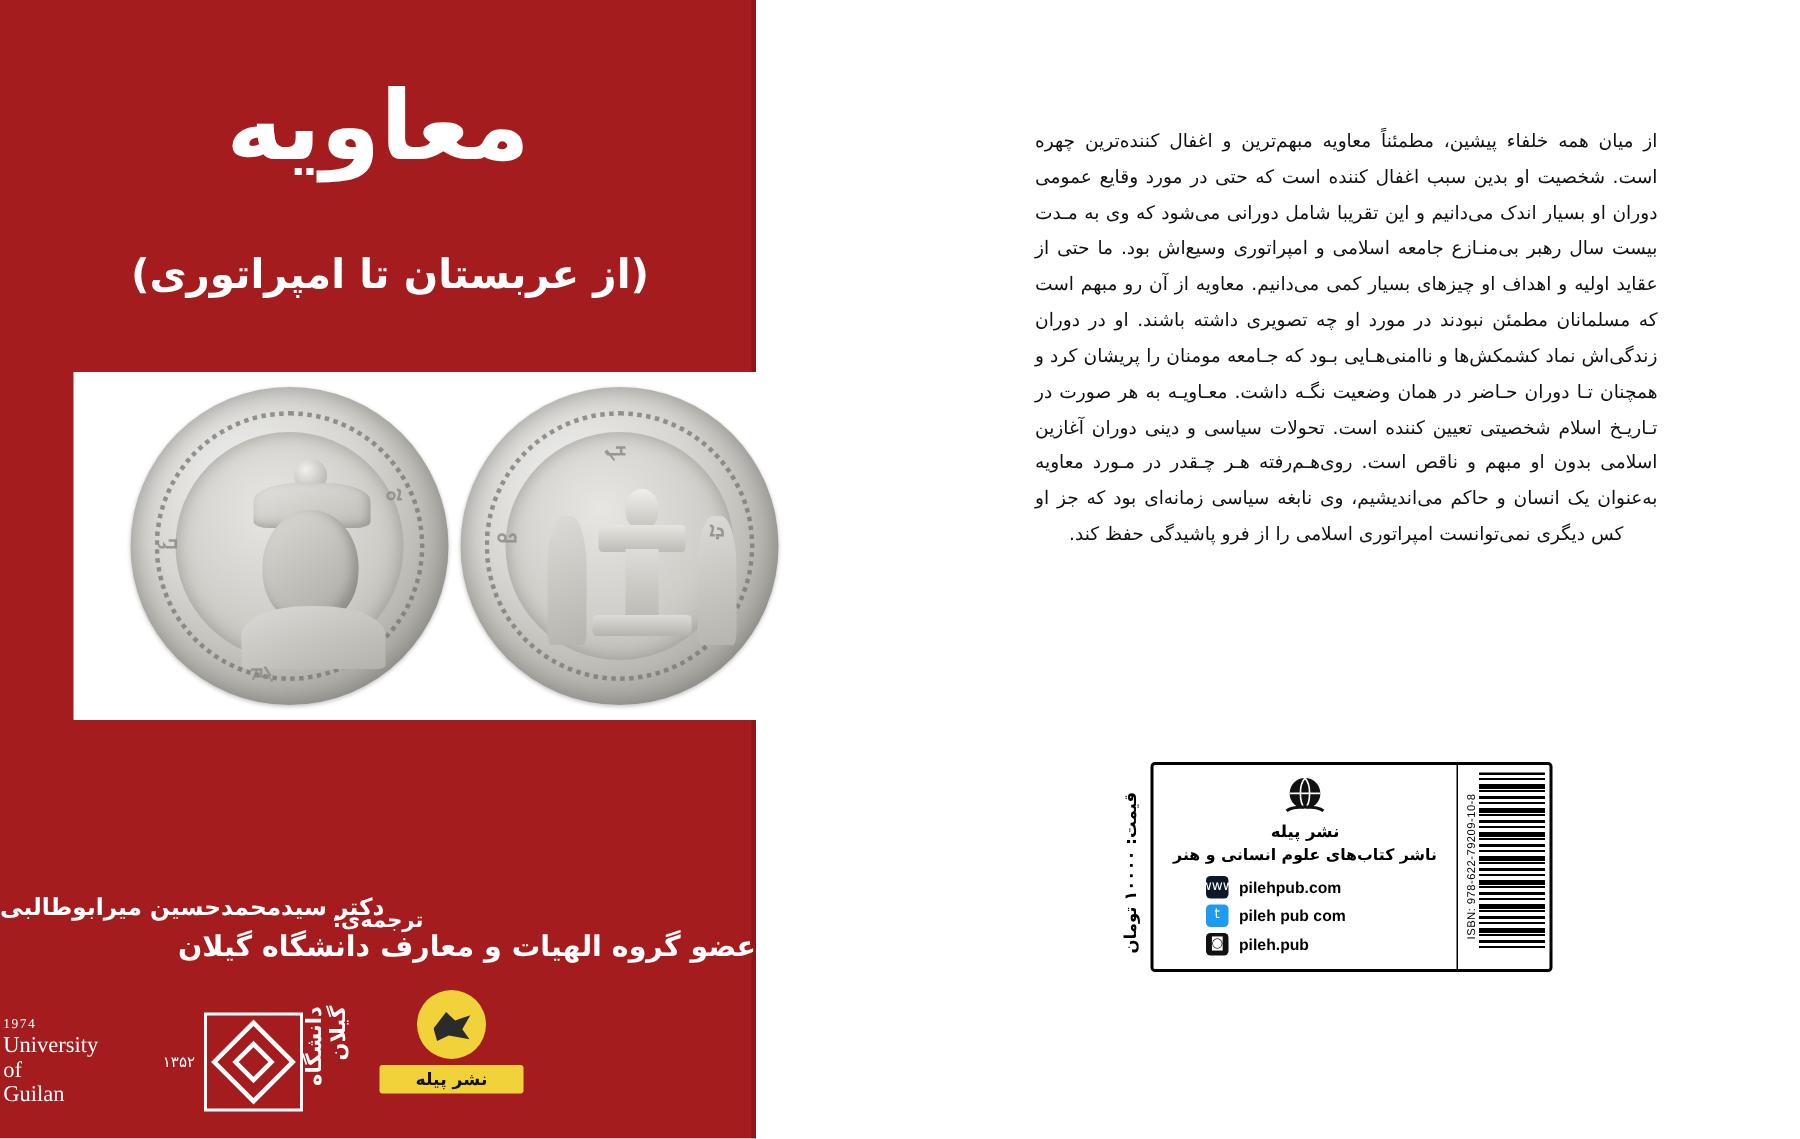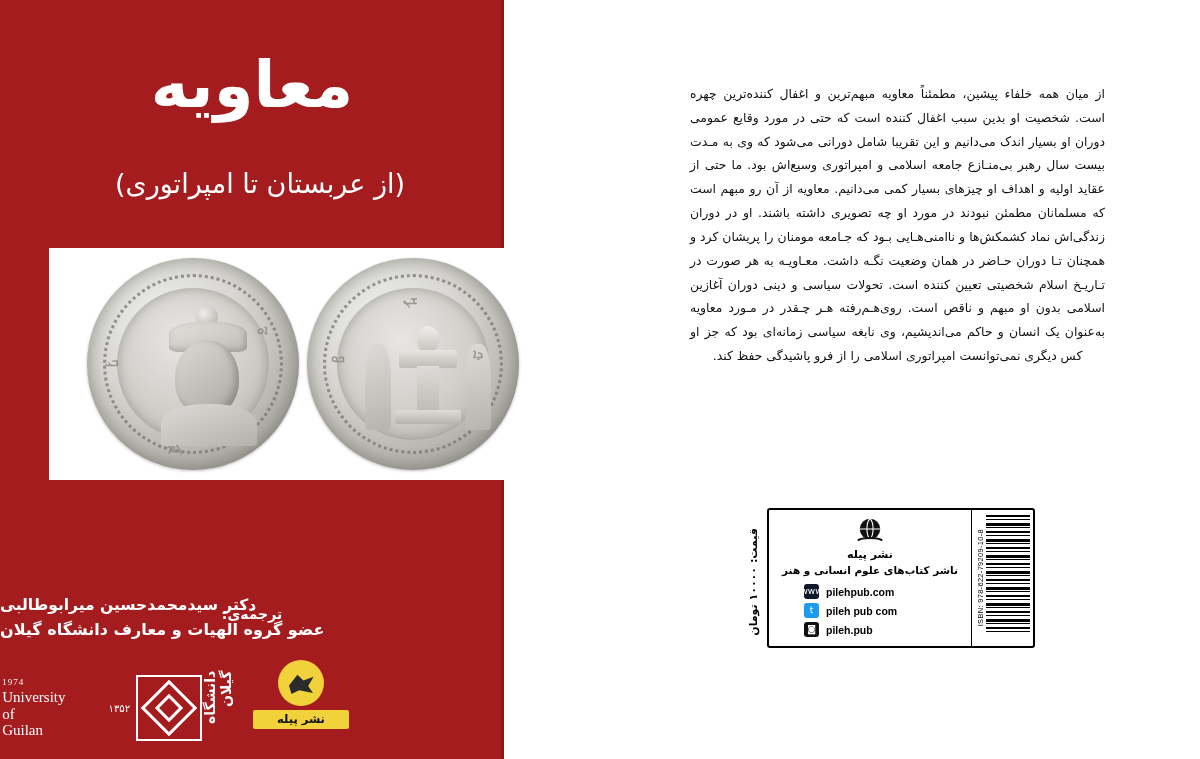--- a/index.html
+++ b/index.html
@@ -203,21 +203,21 @@
     letter-spacing: -1px;
     direction: rtl;
   }
   .title-sub {
     position: absolute;
     top: 168px;
     left: 16px; right: 0;
     text-align: center;
     color: #ffffff;
     font-size: 27px;
-    font-weight: normal;
+    font-weight: bold;
     direction: rtl;
   }
 
   
   .coin-frame {
     position: absolute;
     left: 49px;
     top: 248px;
     width: 505px;
     height: 232px;
@@ -356,23 +356,23 @@
     text-align: left;
     color: #ffffff;
     font-size: 15.5px;
     font-weight: bold;
     direction: rtl;
   }
   .trans-affil {
     position: absolute;
     top: 620px;
     left: 0; right: 0;
-    text-align: left;
-    color: #ffffff;
-    font-size: 16px;
+    text-align: right;
+    color: #ffffff;
+    font-size: 19px;
     font-weight: bold;
     direction: rtl;
   }
 
   
   .front-logo {
     position: absolute;
     left: 253px;
     top: 660px;
     width: 96px;

